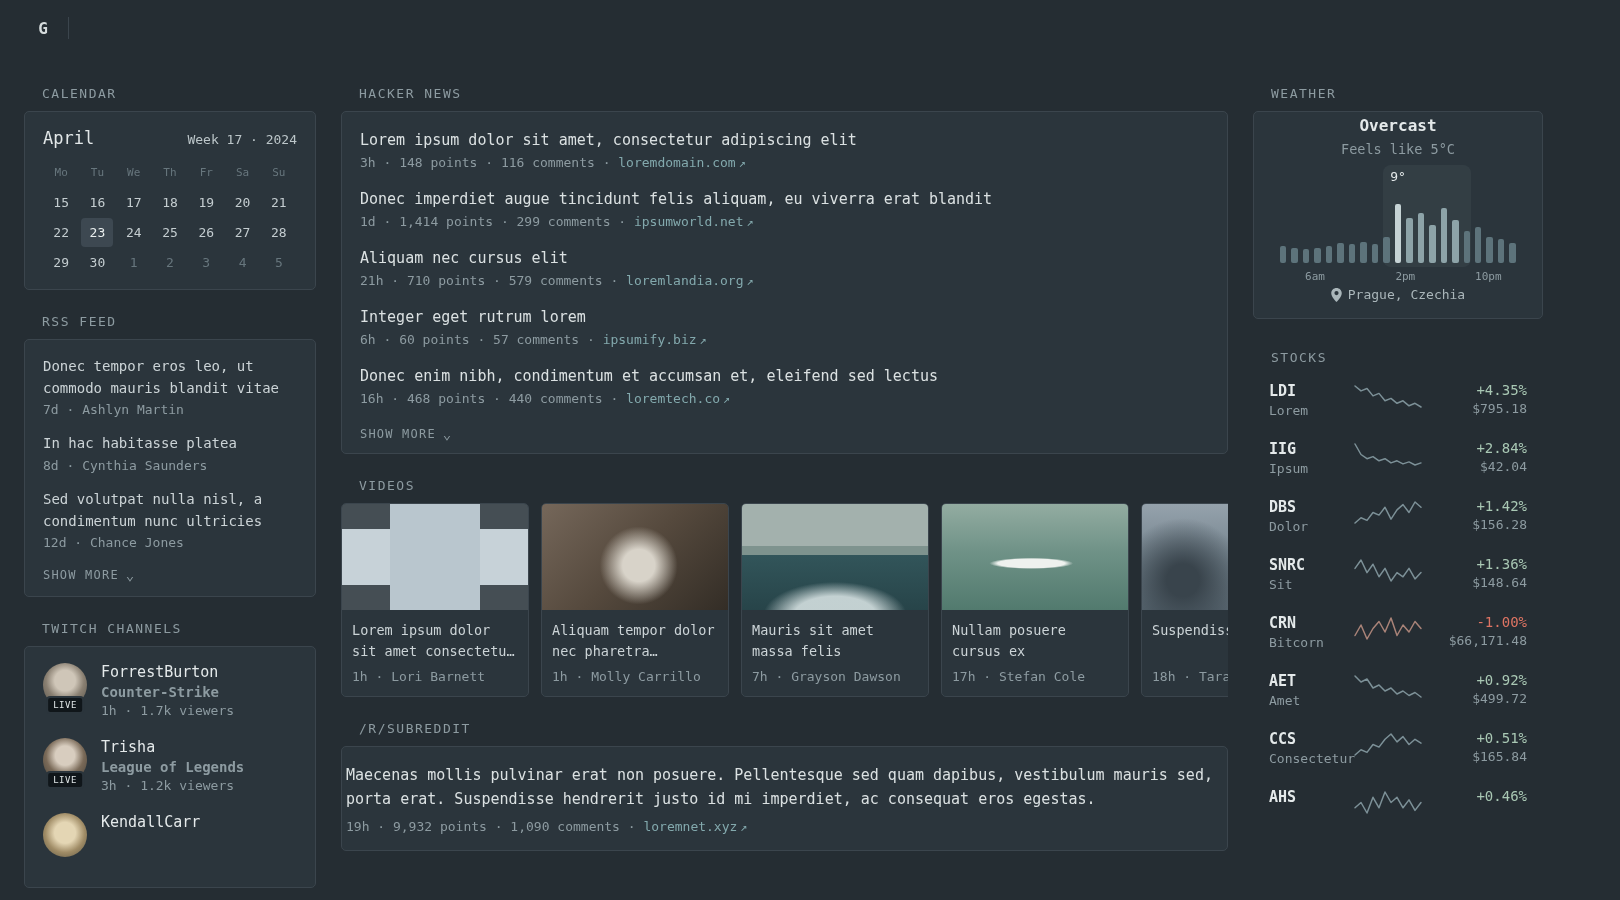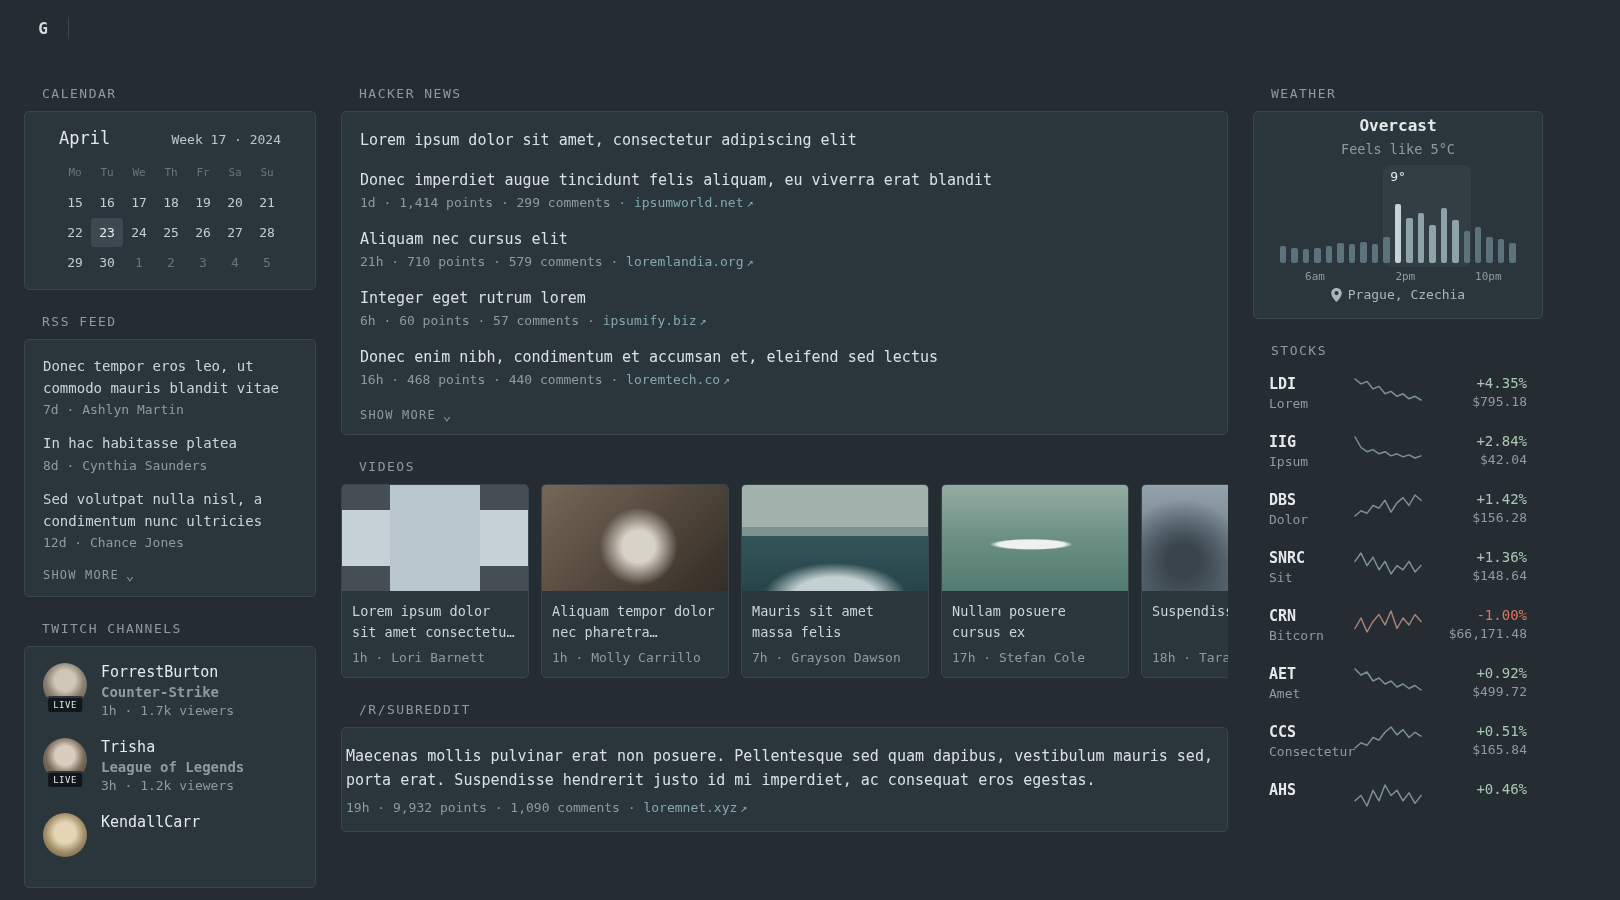--- a/index.html
+++ b/index.html
@@ -18,26 +18,26 @@
   .tdivider{width:1px;height:22px;background:var(--border);margin:0 10px 0 6px;}
   .tabs{display:flex;height:56px;}
   .tab{display:flex;align-items:center;padding:0 14px;font-size:14.5px;color:var(--dim);cursor:pointer;position:relative;}
   .tab.active{color:var(--text);}
   .tab.active::after{content:"";position:absolute;left:14px;right:14px;bottom:7px;height:2px;background:#ccd4d6;border-radius:1px;}
   
   .layout{display:flex;gap:25px;padding:30px 77px 0 24px;align-items:flex-start;}
   .col{display:flex;flex-direction:column;min-width:0;}
   .col-left{flex:0 0 292px;width:292px;}
   .col-mid{flex:1;}
-  .col-right{flex:0 0 290px;width:290px;}
+  .col-right{flex:0 0 290px;width:290px;gap:7px;}
   section{margin-bottom:24px;}
   .sec-title{margin:0 0 10px 18px;font-size:13px;font-weight:normal;color:var(--dim);letter-spacing:1.5px;}
   .card{background:var(--card);border:1px solid var(--border);border-radius:5px;}
   
-  .calendar-card{padding:16px 34px 12px;}
+  .calendar-card{padding:16px 18px 12px;}
   .cal-head{display:flex;justify-content:space-between;align-items:baseline;}
   .cal-month{font-size:17px;color:#e2e7e8;}
   .cal-week{font-size:13px;color:#bcc6c9;}
   .cal-grid{display:grid;grid-template-columns:repeat(7,1fr);margin-top:12px;text-align:center;row-gap:1px;}
   .wd{font-size:11px;color:#67767d;padding:6px 0 8px;}
   .day{font-size:13px;color:#c4cdd0;line-height:29px;height:29px;width:32px;justify-self:center;border-radius:4px;}
   .day[data-state="muted"]{color:#67767d;}
   .day[data-state="selected"]{background:#3d4851;color:#e9eeee;}
   
   .rss-card{padding:16px 18px 14px;}
@@ -227,20 +227,23 @@
     </section>
   </div>
 
   <div class="col col-mid">
 
     <section>
       <h2 class="sec-title">HACKER NEWS</h2>
       <div class="card hn-card">
         <div class="hn-item">
           <div class="hn-title">Lorem ipsum dolor sit amet, consectetur adipiscing elit</div>
+          <div class="hn-meta">
+            <span>3h · 148 points · 116 comments · </span><span class="link">loremdomain.com</span><span class="ext">↗</span>
+          </div>
         </div>
         <div class="hn-item">
           <div class="hn-title">Donec imperdiet augue tincidunt felis aliquam, eu viverra erat blandit</div>
           <div class="hn-meta">
             <span>1d · 1,414 points · 299 comments · </span><span class="link">ipsumworld.net</span><span class="ext">↗</span>
           </div>
         </div>
         <div class="hn-item">
           <div class="hn-title">Aliquam nec cursus elit</div>
           <div class="hn-meta">

